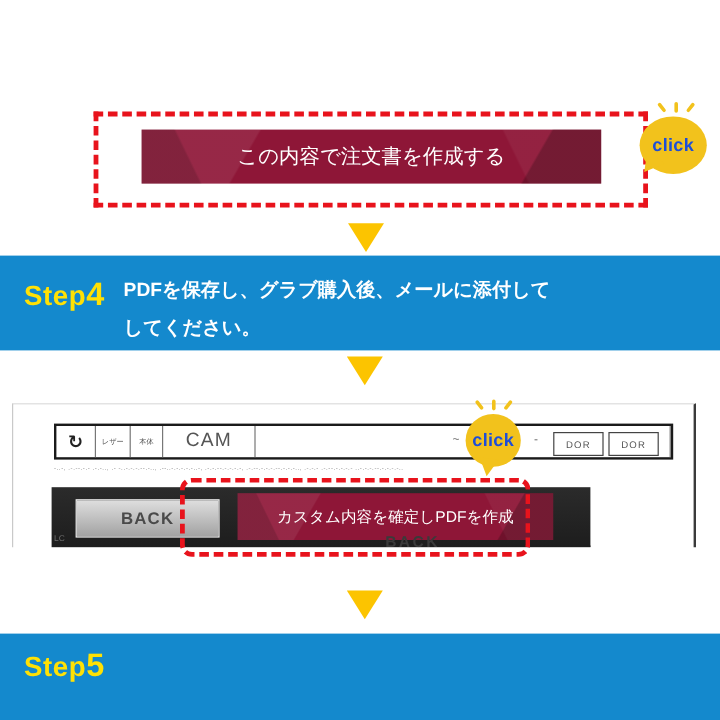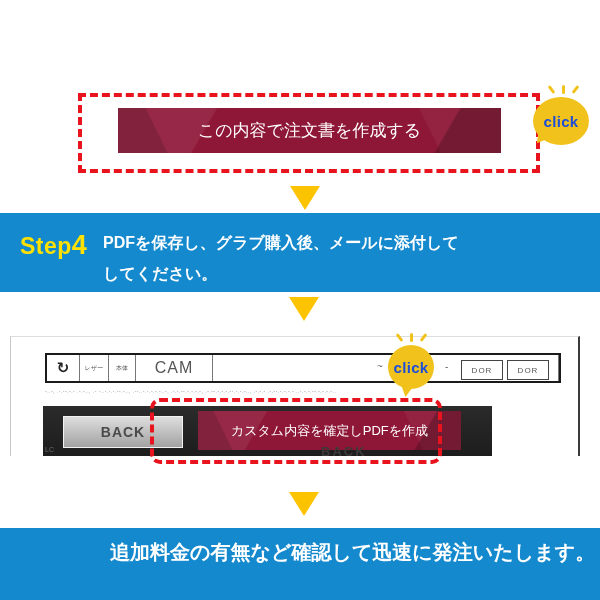--- a/index.html
+++ b/index.html
@@ -168,18 +168,20 @@
       <span></span>
       <span></span>
     </div>
   <div class="bubble" id="bubble2">
     <span class="clicktxt">click</span>
   </div>
 
   <div class="flow-arrow" id="arrow3"></div>
 
   <div class="banner" id="banner5">
+    <div class="steplabel">
+      <span class="word">Step</span><span class="num">5</span>
+    </div>
     <div class="txt">
-      <div class="l2">追加料金の有無など確認して迅速に発注いたします。</div>
     </div>
   </div>
 
 </div>
 
 </body></html>

